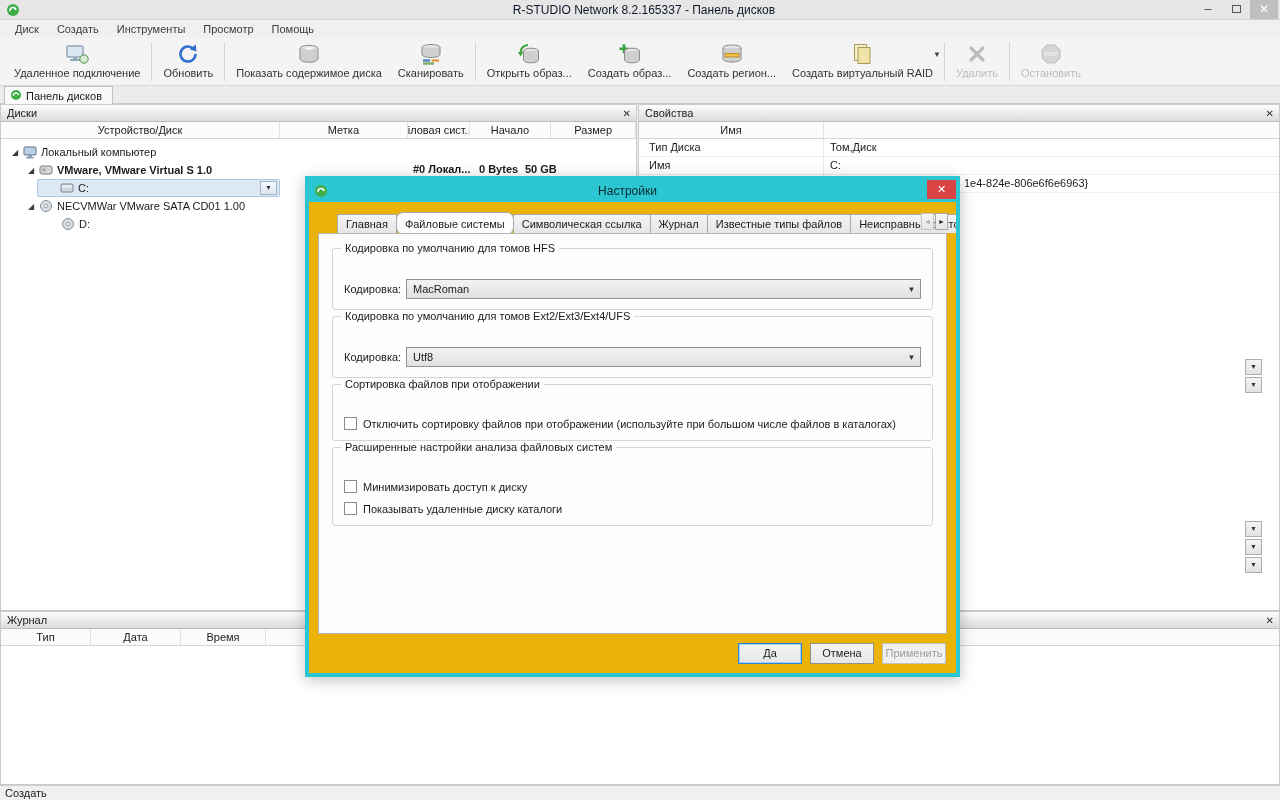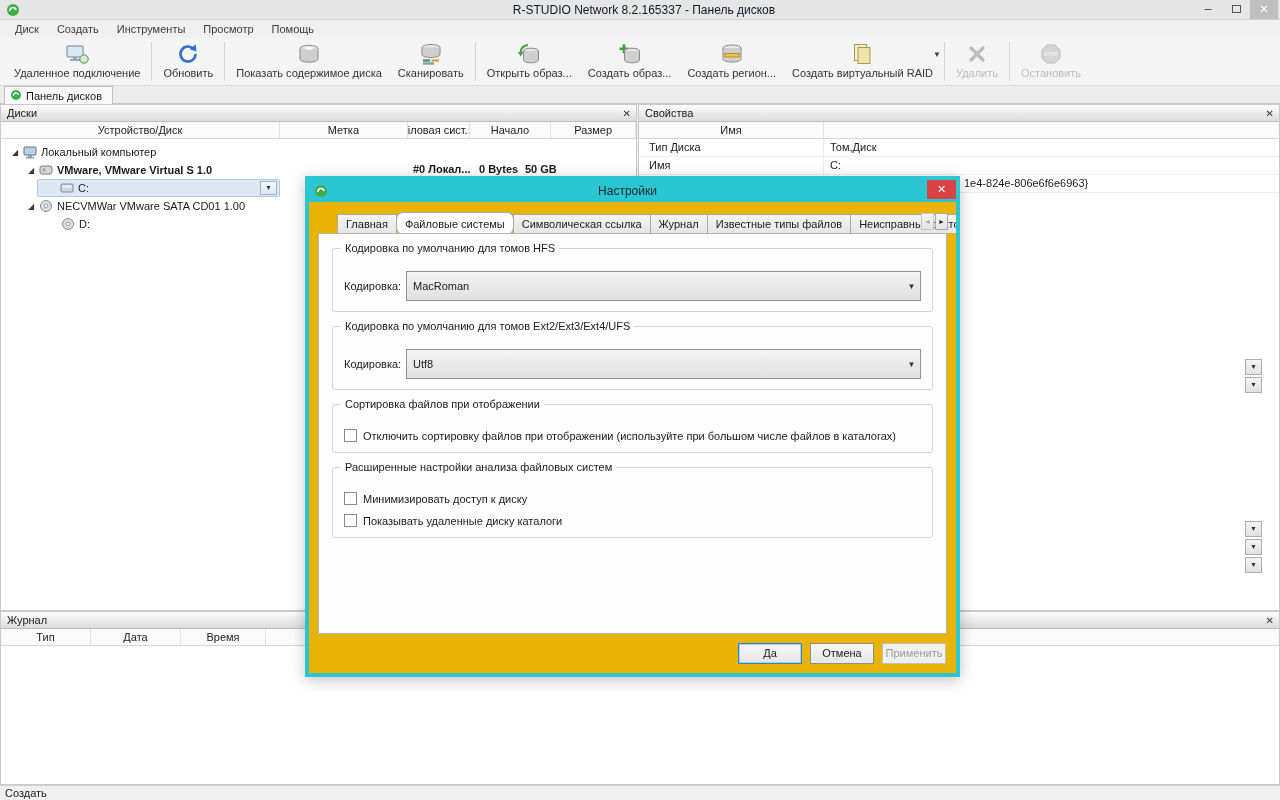--- a/index.html
+++ b/index.html
@@ -76,25 +76,25 @@
   .dlg-title .dtext { flex:1; text-align:center; font-size:12px; color:#09282b; }
   .dlg-close { width:29px; height:19px; background:#da4343; color:#fff; text-align:center; line-height:18px; font-size:11px; align-self:flex-start; }
   .dlg-tabs { display:flex; align-items:flex-end; padding:9px 34px 0 28px; position:relative; white-space:nowrap; overflow:hidden; height:31px; }
   .dtab { border:1px solid #a9a9a9; border-bottom:none; padding:3px 8px; background:linear-gradient(#f4f4f4,#e6e6e6); margin-left:-1px; height:19px; }
   .dtab.first { margin-left:0; }
   .dtab.active { background:#fdfdfd; height:22px; padding-top:5px; position:relative; z-index:3; margin-bottom:-1px;border-radius:7px; }
   .tab-scroll { position:absolute; right:8px; bottom:3px; display:flex; gap:1px; z-index:4; }
   .tsbtn { width:13px; height:17px; border:1px solid #a9a9a9; background:linear-gradient(#f6f6f6,#e4e4e4); text-align:center; line-height:16px; font-size:7px; color:#222; }
   .tsbtn.dis { color:#a5a5a5; border-color:#c5c5c5; }
   .dlg-page { margin:0 9px; background:#fdfdfd; border:1px solid #b5b5b5; height:401px; padding:14px 13px 10px; position:relative; z-index:1; }
-  .group { position:relative; border:1px solid #d5d5d5; border-radius:3px; margin-bottom:14px; padding:22px 11px 10px; background:#fdfdfd; }
+  .group { position:relative; border:1px solid #d5d5d5; border-radius:3px; margin-bottom:6px; padding:30px 11px 10px; background:#fdfdfd; }
   .gtitle { position:absolute; top:-7px; left:8px; background:#fdfdfd; padding:0 4px; color:#1b1b1b; }
   .frow { display:flex; align-items:center; }
   .flabel { width:62px; }
-  .combo { flex:1; height:30px; border:1px solid #919191; background:linear-gradient(#f3f3f3,#e0e0e0); display:flex; align-items:center; padding-left:6px; }
+  .combo { flex:1; height:20px; border:1px solid #919191; background:linear-gradient(#f3f3f3,#e0e0e0); display:flex; align-items:center; padding-left:6px; }
   .combo .carr { margin-left:auto; width:17px; text-align:center; font-size:8px; color:#333; }
   .cbrow { display:flex; align-items:center; margin-top:2px; }
   .cbrow + .cbrow { margin-top:9px; }
   .cbox { width:13px; height:13px; border:1px solid #8a8a8a; background:#fff; margin-right:6px; flex:0 0 13px; }
   .dlg-buttons { display:flex; justify-content:flex-end; gap:8px; margin:9px 10px 0 0; }
   .dbtn { width:64px; height:21px; border:1px solid #8f8f8f; background:linear-gradient(#f5f5f5,#e7e7e7); text-align:center; line-height:19px; color:#1b1b1b; }
   .dbtn.default { border:1px solid #2a84d8; box-shadow:inset 0 0 0 1px #a7cdef; }
   .dbtn.disabled { color:#9b9b9b; border-color:#c0c0c0; background:#f0f0f0; }
 </style>
 </head>

